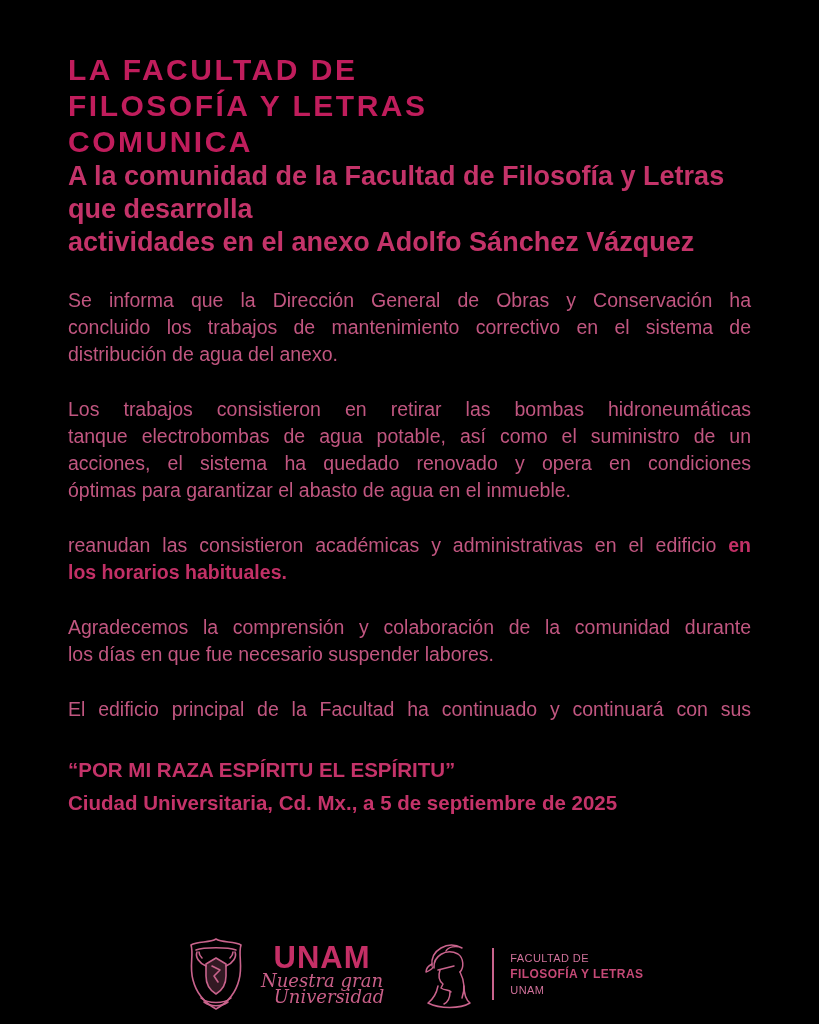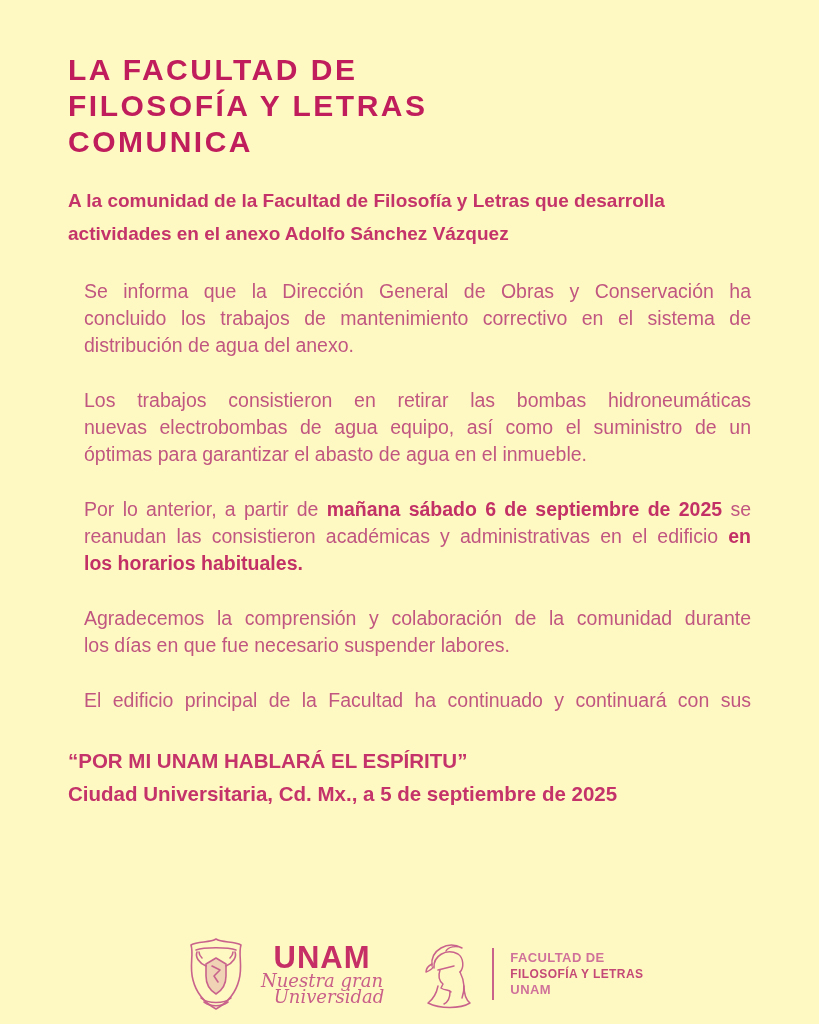--- a/index.html
+++ b/index.html
@@ -1,48 +1,47 @@
 <!DOCTYPE html>
 <html lang="es"><head>
 <meta charset="utf-8">
 <title>Comunicado FFyL UNAM</title>
 <style>
   html,body { margin:0; padding:0; }
   .page {
     position:relative;
     width:819px; height:1024px;
-    background:#fef9c3;
+    background:#000000;
     font-family:"Liberation Sans", sans-serif;
     overflow:hidden;
   }
   .content { padding:52px 68px 0 68px; }
 
   .title {
     color:#c01d5c;
     font-size:30px;
     font-weight:800;
     letter-spacing:2.5px;
     line-height:36px;
     margin:0;
   }
   .subtitle {
-    margin-top:24px;
     color:#c43369;
     font-weight:700;
-    font-size:19px;
+    font-size:27px;
     line-height:33px;
   }
 
   .para {
     margin-top:28px;
     color:#c15680;
     font-size:19.5px;
     line-height:27px;
   }
-  .pline { text-align:justify; text-align-last:justify;margin-left:16px; }
+  .pline { text-align:justify; text-align-last:justify; }
   .pline.last { text-align-last:left; }
   .b { font-weight:700; color:#c23066; }
 
   .motto-block {
     margin-top:30px;
     color:#c43369;
     font-weight:700;
     font-size:20.5px;
     line-height:33px;
   }
@@ -74,21 +73,21 @@
   }
   .tagline.l2 { padding-left:14px; }
 
   .athena { margin-right:14px; }
   .divider {
     width:2px; height:52px;
     background:#c9638c;
     margin-right:16px;
   }
   .ffyl-labels { line-height:16px; letter-spacing:0.4px; }
-  .ffyl-l1, .ffyl-l3 { color:#d0719a; font-size:13px;font-weight:bold; }
+  .ffyl-l1, .ffyl-l3 { color:#d0719a; font-size:11px; }
   .ffyl-l2 { color:#c54976; font-size:12px; font-weight:700; }
 </style>
 </head>
 <body>
 
 <div class="page">
   <div class="content">
 
     <h1 class="title">
       <div>LA FACULTAD DE</div>
@@ -102,39 +101,39 @@
     </div>
 
     <div id="paragraphs">
         <div class="para">
           <div class="pline"><span>Se informa que la Dirección General de Obras y Conservación ha</span></div>
           <div class="pline"><span>concluido los trabajos de mantenimiento correctivo en el sistema de</span></div>
           <div class="pline last"><span>distribución de agua del anexo.</span></div>
         </div>
         <div class="para">
           <div class="pline"><span>Los trabajos consistieron en retirar las bombas hidroneumáticas</span></div>
-          <div class="pline"><span>nuevas electrobombas de agua equipo, así como el suministro de un</span></div>
+          <div class="pline"><span>tanque electrobombas de agua potable, así como el suministro de un</span></div>
+          <div class="pline"><span>acciones, el sistema ha quedado renovado y opera en condiciones</span></div>
           <div class="pline last"><span>óptimas para garantizar el abasto de agua en el inmueble.</span></div>
         </div>
         <div class="para">
-          <div class="pline"><span>Por lo anterior, a partir de </span><span class="b">mañana sábado 6 de septiembre de 2025</span><span> se</span></div>
           <div class="pline"><span>reanudan las consistieron académicas y administrativas en el edificio </span><span class="b">en</span></div>
           <div class="pline last"><span class="b">los horarios habituales.</span></div>
         </div>
         <div class="para">
           <div class="pline"><span>Agradecemos la comprensión y colaboración de la comunidad durante</span></div>
           <div class="pline last"><span>los días en que fue necesario suspender labores.</span></div>
         </div>
         <div class="para">
           <div class="pline"><span>El edificio principal de la Facultad ha continuado y continuará con sus</span></div>
         </div>
       </div>
 
     <div class="motto-block">
-      <div>“POR MI UNAM HABLARÁ EL ESPÍRITU”</div>
+      <div>“POR MI RAZA ESPÍRITU EL ESPÍRITU”</div>
       <div>Ciudad Universitaria, Cd. Mx., a 5 de septiembre de 2025</div>
     </div>
   </div>
 
   <div class="logo-row">
 
     <svg class="crest" width="64" height="76" viewBox="0 0 64 76" fill="none" stroke="#c9638c" stroke-width="1.6" stroke-linecap="round" stroke-linejoin="round">
       <path d="M32 3 C26 7 14 5 7 9 C10 18 5 30 9 44 C13 60 23 68 32 73 C41 68 51 60 55 44 C59 30 54 18 57 9 C50 5 38 7 32 3 Z"></path>
       <path d="M12 14 C20 11 44 11 52 14"></path>
       <path d="M32 22 L22 28 L22 40 C22 50 27 55 32 58 C37 55 42 50 42 40 L42 28 Z" fill="#c9638c" fill-opacity="0.25"></path>

